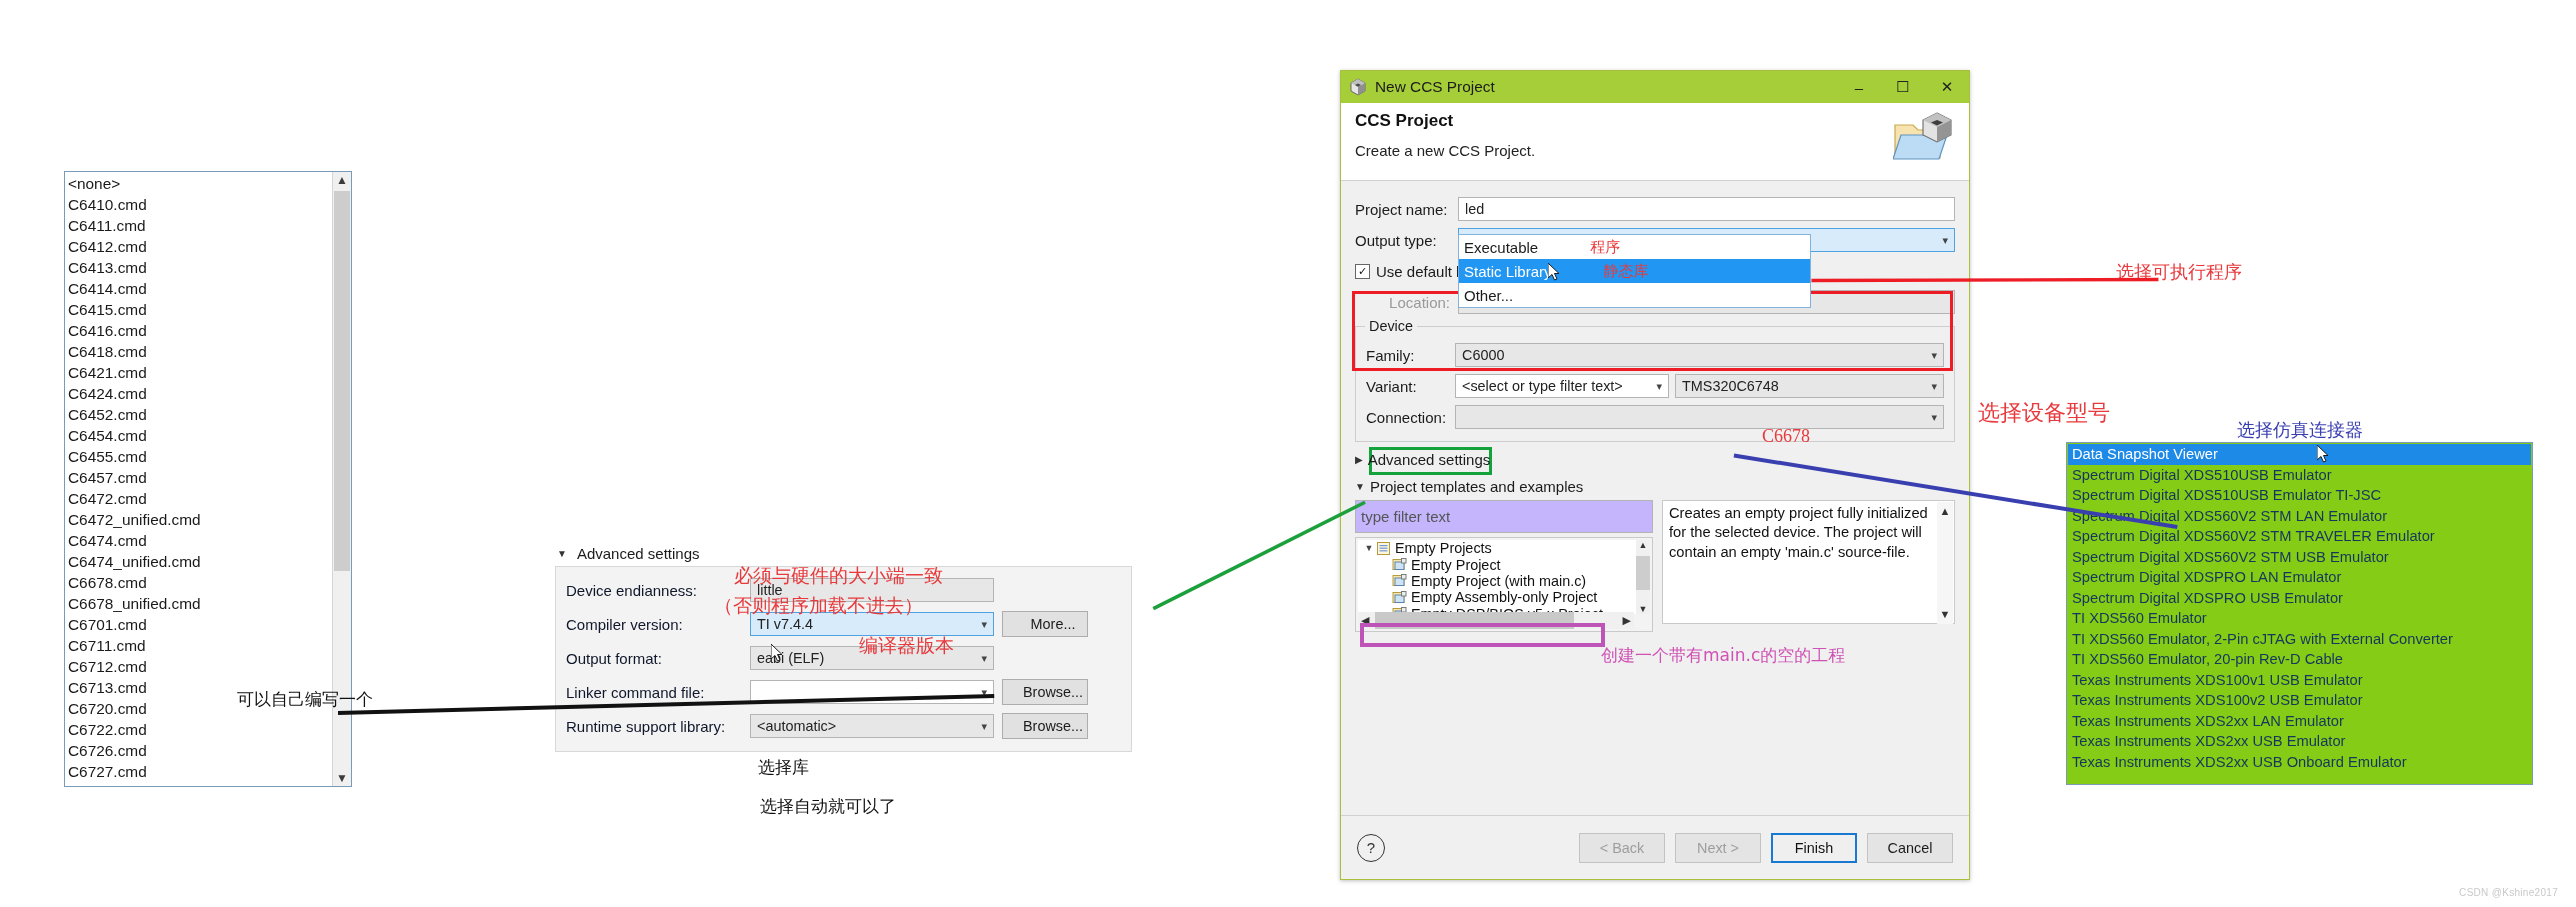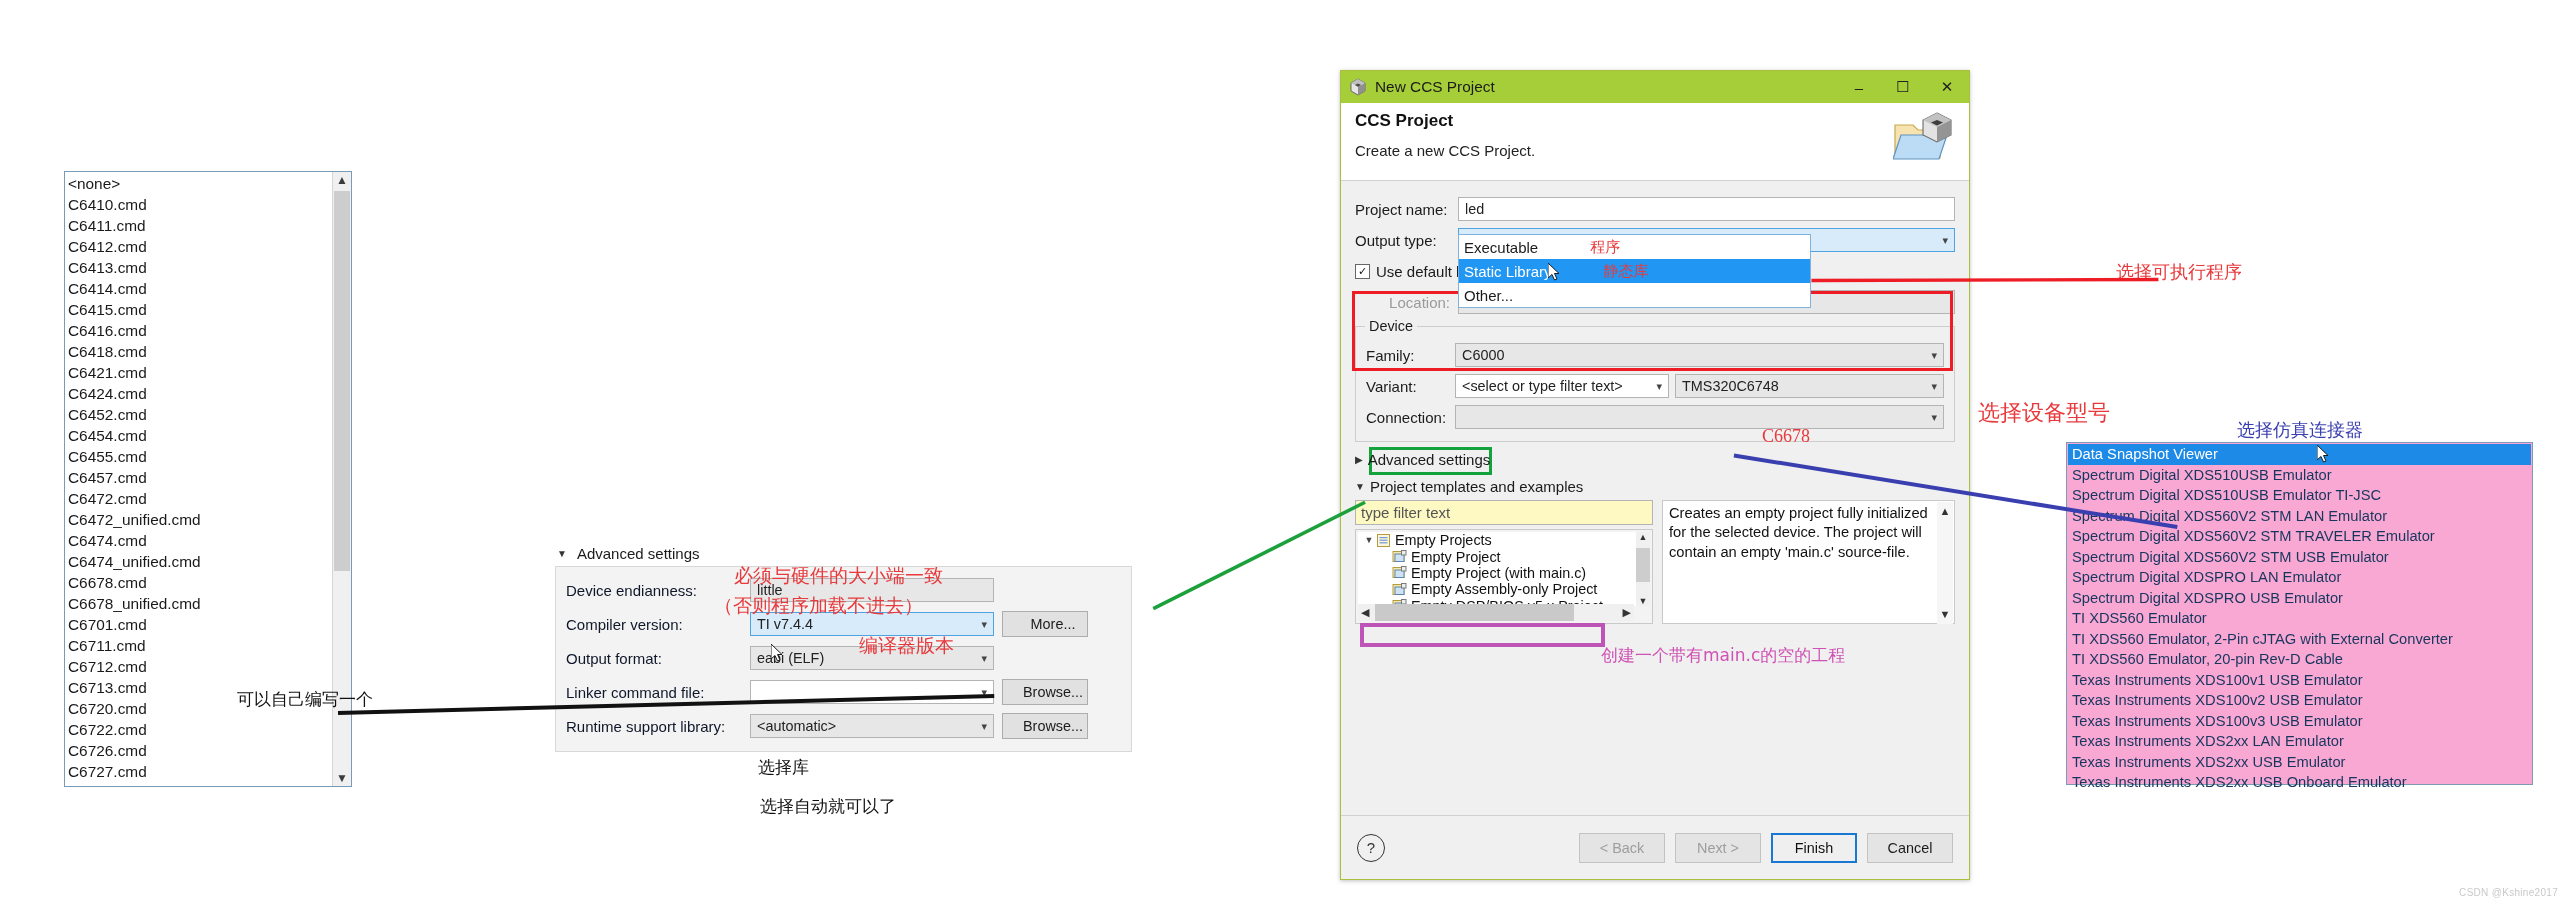--- a/index.html
+++ b/index.html
@@ -104,21 +104,21 @@
     position:absolute;top:-9px;left:9px;background:#f0f0f0;padding:0 4px;
     font-size:14.4px;color:#1b1b1b;
   }
 
   
   .twisty{font-size:10px;color:#333;margin-right:5px;}
   #tpl-head{margin-top:10px;font-size:15px;color:#1b1b1b;display:flex;align-items:center;}
   #tpl-wrap{display:flex;gap:9px;margin-top:5px;}
   #tpl-left{width:298px;}
   #filter-input{
-    height:25px;border:1px solid #b4b4b4;background:#fef9c3;font-size:15px;color:#555;
+    height:33px;border:1px solid #b4b4b4;background:#c4b5fd;font-size:15px;color:#555;
     display:flex;align-items:center;padding-left:5px;box-sizing:border-box;
   }
   #tree-box{
     margin-top:4px;height:95px;border:1px solid #c9c9c9;background:#f3f3f3;
     box-sizing:border-box;position:relative;padding:2px;
   }
   #tree-inner{background:#fff;height:74px;overflow:hidden;position:relative;}
   .tnode{display:flex;align-items:center;height:16.4px;font-size:14.4px;color:#111;white-space:nowrap;}
   .tnode .tw{width:14px;text-align:center;font-size:9px;color:#444;}
   .ficon{width:15px;height:13px;margin-right:4px;flex:none;position:relative;}
@@ -146,21 +146,21 @@
     box-sizing:border-box;
   }
   .dbtn.disabled{color:#9d9d9d;}
   .dbtn.primary{border:2px solid #1978d2;background:#efefef;color:#111;}
   #helpicon{width:26px;height:26px;border:1.6px solid #333;border-radius:50%;
     display:flex;align-items:center;justify-content:center;font-size:15px;color:#333;}
 
   
   #emu-list{
     left:2066px;top:442px;width:467px;height:343px;
-    border:1px solid #7a9ab5;background:#f9a8d4;box-sizing:border-box;
+    border:1px solid #7a9ab5;background:#84cc16;box-sizing:border-box;
     padding:1px;
   }
   #emu-list .erow{
     font-size:14.7px;line-height:20.5px;color:#17365d;padding-left:4px;white-space:nowrap;
   }
   #emu-list .erow.sel{background:#1c8ae6;color:#ffffff;}
 
   
   .anno{position:absolute;font-family:"DejaVu Sans",sans-serif;white-space:nowrap;}
   .anno.red{color:#e8393c;}
@@ -482,21 +482,20 @@
     <div class="erow">Spectrum Digital XDS560V2 STM LAN Emulator</div>
     <div class="erow">Spectrum Digital XDS560V2 STM TRAVELER Emulator</div>
     <div class="erow">Spectrum Digital XDS560V2 STM USB Emulator</div>
     <div class="erow">Spectrum Digital XDSPRO LAN Emulator</div>
     <div class="erow">Spectrum Digital XDSPRO USB Emulator</div>
     <div class="erow">TI XDS560 Emulator</div>
     <div class="erow">TI XDS560 Emulator, 2-Pin cJTAG with External Converter</div>
     <div class="erow">TI XDS560 Emulator, 20-pin Rev-D Cable</div>
     <div class="erow">Texas Instruments XDS100v1 USB Emulator</div>
     <div class="erow">Texas Instruments XDS100v2 USB Emulator</div>
-    <div class="erow">Texas Instruments XDS100v3 USB Emulator</div>
     <div class="erow">Texas Instruments XDS2xx LAN Emulator</div>
     <div class="erow">Texas Instruments XDS2xx USB Emulator</div>
     <div class="erow">Texas Instruments XDS2xx USB Onboard Emulator</div>
   </div>
 
 <svg class="abs" style="left:0;top:0;width:2576px;height:908px;pointer-events:none;z-index:35;" viewBox="0 0 2591 913" width="2576" height="908">
   <line x1="1822" y1="282" x2="2171" y2="281" stroke="#ee1c25" stroke-width="3.5"></line>
   <line x1="2017" y1="398" x2="2075" y2="398" stroke="#ee1c25" stroke-width="0"></line>
   <line x1="1744" y1="458" x2="2190" y2="530" stroke="#3a3fb0" stroke-width="4"></line>
   <line x1="1160" y1="612" x2="1373" y2="505" stroke="#1ca03c" stroke-width="3.5"></line>

